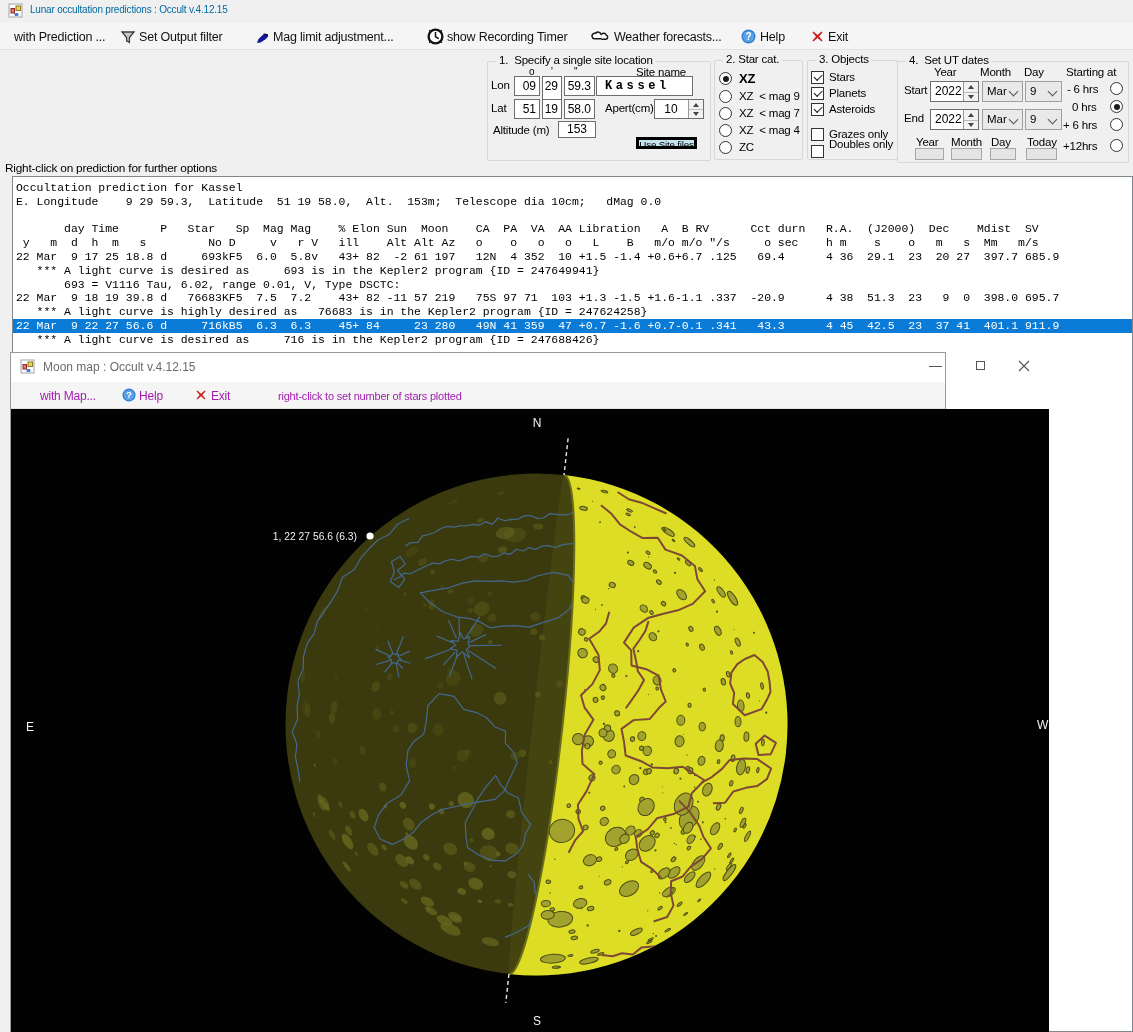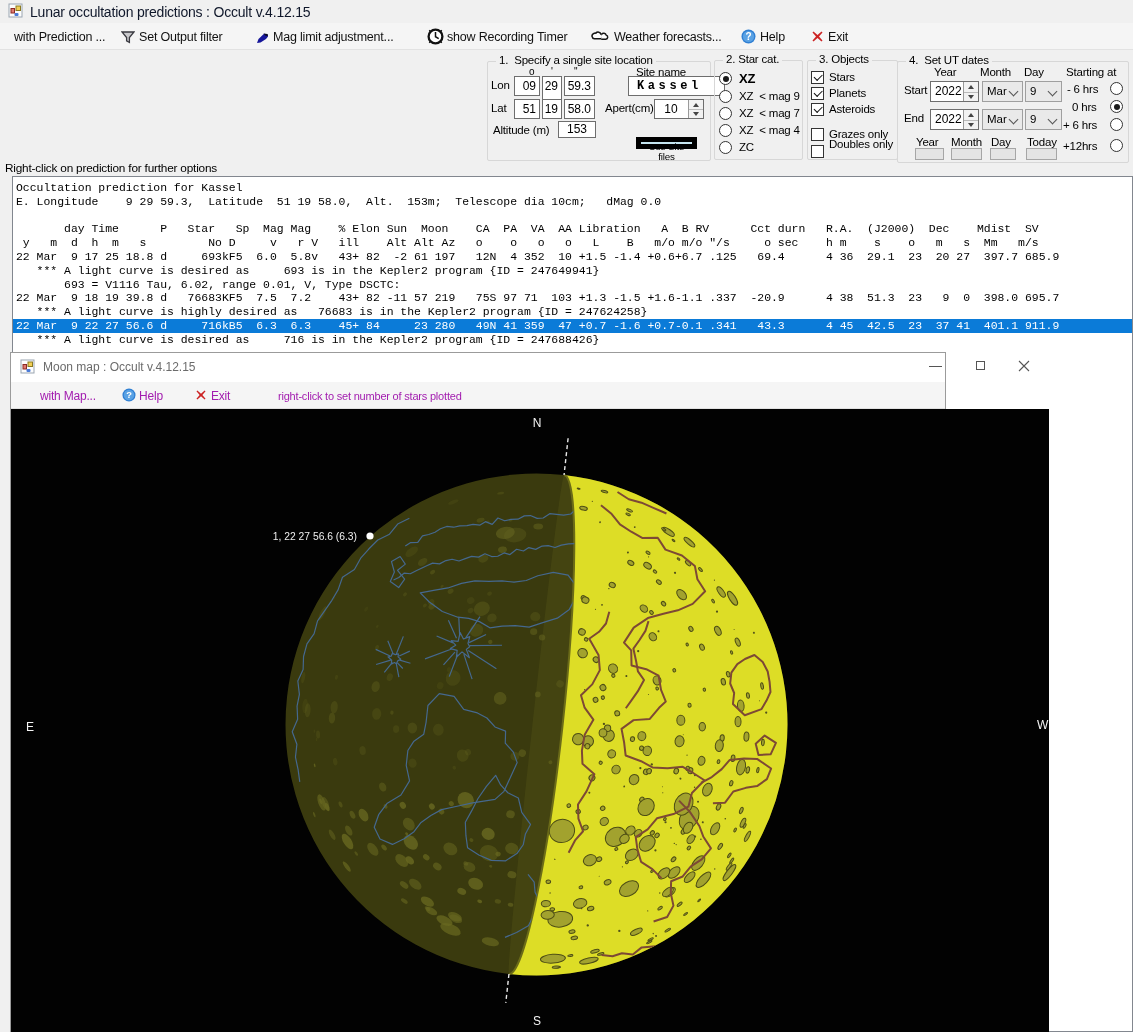--- a/index.html
+++ b/index.html
@@ -1,20 +1,20 @@
 <!DOCTYPE html>
 <html><head><meta charset="utf-8">
 <style>
 *{margin:0;padding:0;box-sizing:border-box}
 html,body{width:1133px;height:1032px;overflow:hidden;background:#f0f0f0;
  font-family:"Liberation Sans",sans-serif;color:#000;position:relative}
 .abs{position:absolute}
 
 #titlebar{left:0;top:0;width:1133px;height:23px;background:#f0f0f0}
-#titlebar .t{left:30px;top:4px;font-size:14px;color:#0f172a;letter-spacing:-0.2px}
+#titlebar .t{left:30px;top:4px;font-size:10px;color:#0369a1;letter-spacing:-0.2px}
 
 #toolbar{left:0;top:23px;width:1133px;height:27px;background:#f5f5f5;border-bottom:1px solid #e2e2e2}
 #toolbar span.mi{position:absolute;top:7px;font-size:12.5px;color:#111;white-space:nowrap;letter-spacing:-0.2px}
 
 .gb{position:absolute;border:1px solid #d7d7d7;border-radius:2px}
 .gb>b{position:absolute;top:-8px;left:8px;background:#f0f0f0;font-weight:normal;font-size:11.5px;padding:0 3px;white-space:nowrap;letter-spacing:-0.2px}
 .lbl{position:absolute;font-size:11.5px;white-space:nowrap;letter-spacing:-0.2px}
 .fld{position:absolute;background:#fff;border:1px solid #6e6e6e;font-size:12px;line-height:18px;text-align:right;padding-right:3px}
 .fldc{text-align:center;padding-right:0}
 .radio{position:absolute;width:13px;height:13px;border:1px solid #333;border-radius:50%;background:#fff}
@@ -96,34 +96,34 @@
   <b>1.&nbsp;&nbsp;Specify a single site location</b>
 </div>
 <span class="lbl" style="left:529px;top:66px;font-size:10px">o</span>
 <span class="lbl" style="left:551px;top:66px;font-size:10px">'</span>
 <span class="lbl" style="left:574px;top:66px;font-size:10px">"</span>
 <span class="lbl" style="left:636px;top:66px">Site name</span>
 <span class="lbl" style="left:491px;top:79px">Lon</span>
 <div class="fld" style="left:514px;top:76px;width:26px;height:20px">09</div>
 <div class="fld" style="left:542px;top:76px;width:20px;height:33px">29</div>
 <div class="fld" style="left:564px;top:76px;width:31px;height:20px">59.3</div>
-<div class="fld" style="left:628px;top:76px;width:97px;height:20px;text-align:left;padding-left:8px;font-family:'Liberation Mono',monospace;font-weight:bold;font-size:12px;letter-spacing:3.6px">Kassel</div>
+<div class="fld" style="left:596px;top:76px;width:97px;height:20px;text-align:left;padding-left:8px;font-family:'Liberation Mono',monospace;font-weight:bold;font-size:12px;letter-spacing:3.6px">Kassel</div>
 <span class="lbl" style="left:491px;top:102px">Lat</span>
 <div class="fld" style="left:514px;top:99px;width:26px;height:20px">51</div>
 <div class="fld" style="left:542px;top:99px;width:20px;height:20px">19</div>
 <div class="fld" style="left:564px;top:99px;width:31px;height:20px">58.0</div>
 <span class="lbl" style="left:605px;top:102px">Apert(cm)</span>
 <div class="fld fldc" style="left:654px;top:99px;width:50px;height:20px;padding-right:16px">10</div>
 <div class="spin" style="left:688px;top:100px;height:18px">
     <i class="up"></i>
     <i class="dn"></i>
   </div>
 <span class="lbl" style="left:493px;top:124px">Altitude (m)</span>
 <div class="fld fldc" style="left:558px;top:121px;width:38px;height:17px;line-height:15px">153</div>
-<div class="btn" style="left:636px;top:137px;width:61px;height:12px;background:#c5e5f0;border:5px solid #000000;font-size:9.8px;line-height:10px;text-align:center;letter-spacing:-0.2px">Use Site files</div>
+<div class="btn" style="left:636px;top:137px;width:61px;height:12px;background:#c5e5f0;border:3px solid #000000;font-size:9.8px;line-height:10px;text-align:center;letter-spacing:-0.2px">Use Site files</div>
 
 <div class="gb" style="left:714px;top:60px;width:89px;height:100px">
   <b>2. Star cat.</b>
 </div>
 <div class="radio on" style="left:719px;top:72px"></div>
 <span class="lbl" style="left:739px;top:71px;font-weight:bold;font-size:13px">XZ</span>
 <div class="radio" style="left:719px;top:90px"></div>
 <span class="lbl" style="left:739px;top:90px">XZ&nbsp; &lt; mag 9</span>
 <div class="radio" style="left:719px;top:107px"></div>
 <span class="lbl" style="left:739px;top:107px">XZ&nbsp; &lt; mag 7</span>

